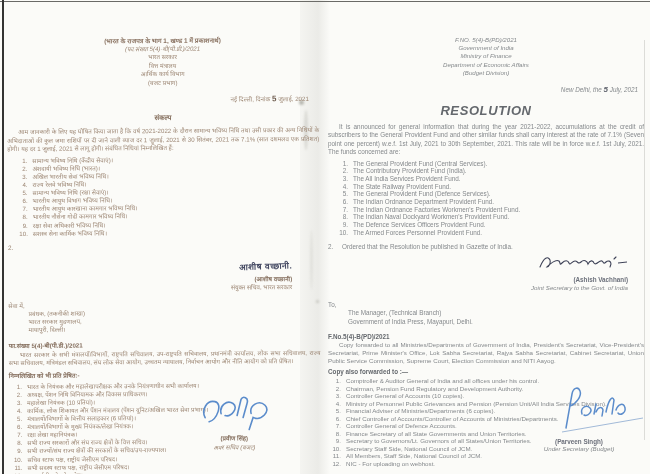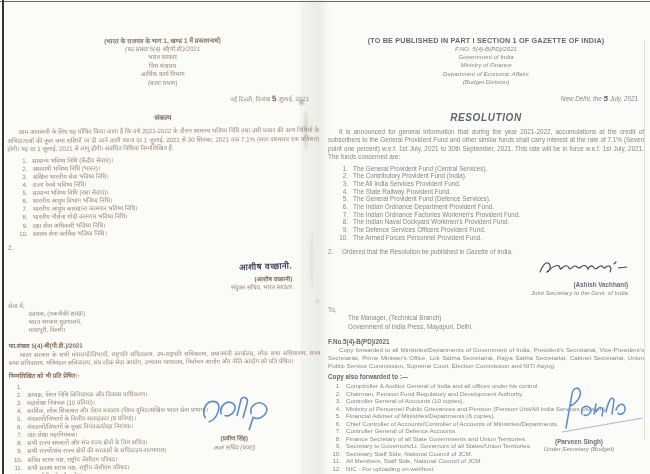--- a/index.html
+++ b/index.html
@@ -15,21 +15,21 @@
   #pg-right{left:328px;width:316px;}
   .ctr{text-align:center;}
   .hd-bold{font-weight:bold;font-size:7.2px;letter-spacing:.2px;color:#64686d;}
   .hd-bold-hi{font-weight:bold;font-size:6.4px;color:#8a7362;}
   .hd-it{font-style:italic;font-size:6.1px;line-height:1.35;}
   .hd-hi{font-size:6.1px;line-height:1.4;}
   .dateline{text-align:right;font-size:6.3px;font-style:italic;margin:8px 6px 0 0;}
   .dateline-hi{text-align:right;font-size:6.2px;font-style:normal;margin:8px 10px 0 0;}
   .daynum{font-weight:bold;font-size:8px;color:#5e626c;}
   .daynum-hi{font-weight:bold;font-size:8px;color:#6d5b4e;}
-  .restitle{font-weight:bold;font-style:italic;font-size:10px;letter-spacing:.6px;color:#64686d;margin-top:9px;}
+  .restitle{font-weight:bold;font-style:italic;font-size:13px;letter-spacing:.6px;color:#64686d;margin-top:9px;}
   .restitle-hi{font-weight:bold;font-size:7px;color:#86705f;margin-top:9px;}
   .para{font-size:6.35px;line-height:1.32;text-align:justify;text-indent:11px;margin-top:5px;}
   .para-hi{font-size:6.15px;line-height:1.38;text-align:justify;text-indent:11px;margin-top:5px;}
   .list{margin-top:3px;}
   .li{display:flex;font-size:6.35px;line-height:1.12;margin:0 0 .6px 0;}
   .li-hi{font-size:6.15px;line-height:1.22;}
   .num{width:20px;text-align:right;flex:0 0 20px;margin-right:5px;}
   .num-s{width:13px;flex:0 0 13px;}
   .ordered{display:flex;font-size:6.35px;margin-top:7px;}
   .ordered .onum{width:9px;flex:0 0 9px;margin-right:5px;}
@@ -130,20 +130,21 @@
       <div class="ind">प्रबंधक, (तकनीकी शाखा)</div>
       <div class="ind">भारत सरकार मुद्रणालय,</div>
       <div class="ind">मायापुरी, दिल्ली।</div>
     </div>
     <div class="fno-hi">फा.संख्या 5(4)-बी(पी.डी.)/2021</div>
     <div class="para-hi" style="margin-top:1px;">भारत सरकार के सभी मंत्रालयों/विभागों, राष्ट्रपति सचिवालय, उप-राष्ट्रपति सचिवालय, प्रधानमंत्री कार्यालय, लोक सभा सचिवालय, राज्य सभा सचिवालय, मंत्रिमंडल सचिवालय, संघ लोक सेवा आयोग, उच्चतम न्यायालय, निर्वाचन आयोग और नीति आयोग को प्रति प्रेषित।</div>
     <div class="copyhead-hi">निम्नलिखित को भी प्रति प्रेषित:-</div>
     <div class="list">
       <div class="li li-hi">
           <span class="num num-s">1.</span>
+          <span>भारत के नियंत्रक और महालेखापरीक्षक और उनके नियंत्रणाधीन सभी कार्यालय।</span>
         </div>
       <div class="li li-hi">
           <span class="num num-s">2.</span>
           <span>अध्यक्ष, पेंशन निधि विनियामक और विकास प्राधिकरण।</span>
         </div>
       <div class="li li-hi">
           <span class="num num-s">3.</span>
           <span>महालेखा नियंत्रक (10 प्रतियां)।</span>
         </div>
       <div class="li li-hi">
@@ -188,21 +189,20 @@
         <path d="M8 26 C4 18 10 8 18 10 C26 12 20 28 12 30 M24 22 C22 14 30 8 36 12 C42 16 34 26 28 24 M40 24 L44 8 C46 4 52 6 50 12 L46 26 M54 22 C52 14 62 8 68 14 C74 20 64 30 56 26 L52 38" fill="none" stroke="#5b8ccb" stroke-width="1.6" stroke-linecap="round"></path>
       </svg>
     </div>
     <div class="abs" style="left:160px;top:398px;width:130px;text-align:center;">
       <div class="signame-hi">(प्रवीण सिंह)</div>
       <div class="sigtitle-hi" style="font-style:italic;">अवर सचिव (बजट)</div>
     </div>
   </div>
 
   <div id="pg-right" class="pg">
-    <div class="ctr hd-bold">(TO BE PUBLISHED IN PART I SECTION 1 OF GAZETTE OF INDIA)</div>
     <div class="ctr hd-it">F.NO. 5(4)-B(PD)/2021</div>
     <div class="ctr hd-it">Government of India</div>
     <div class="ctr hd-it">Ministry of Finance</div>
     <div class="ctr hd-it">Department of Economic Affairs</div>
     <div class="ctr hd-it">(Budget Division)</div>
     <div class="dateline">
       <span>New Delhi, the</span>
       <span class="daynum">5</span>
       <span>July, 2021</span>
     </div>

